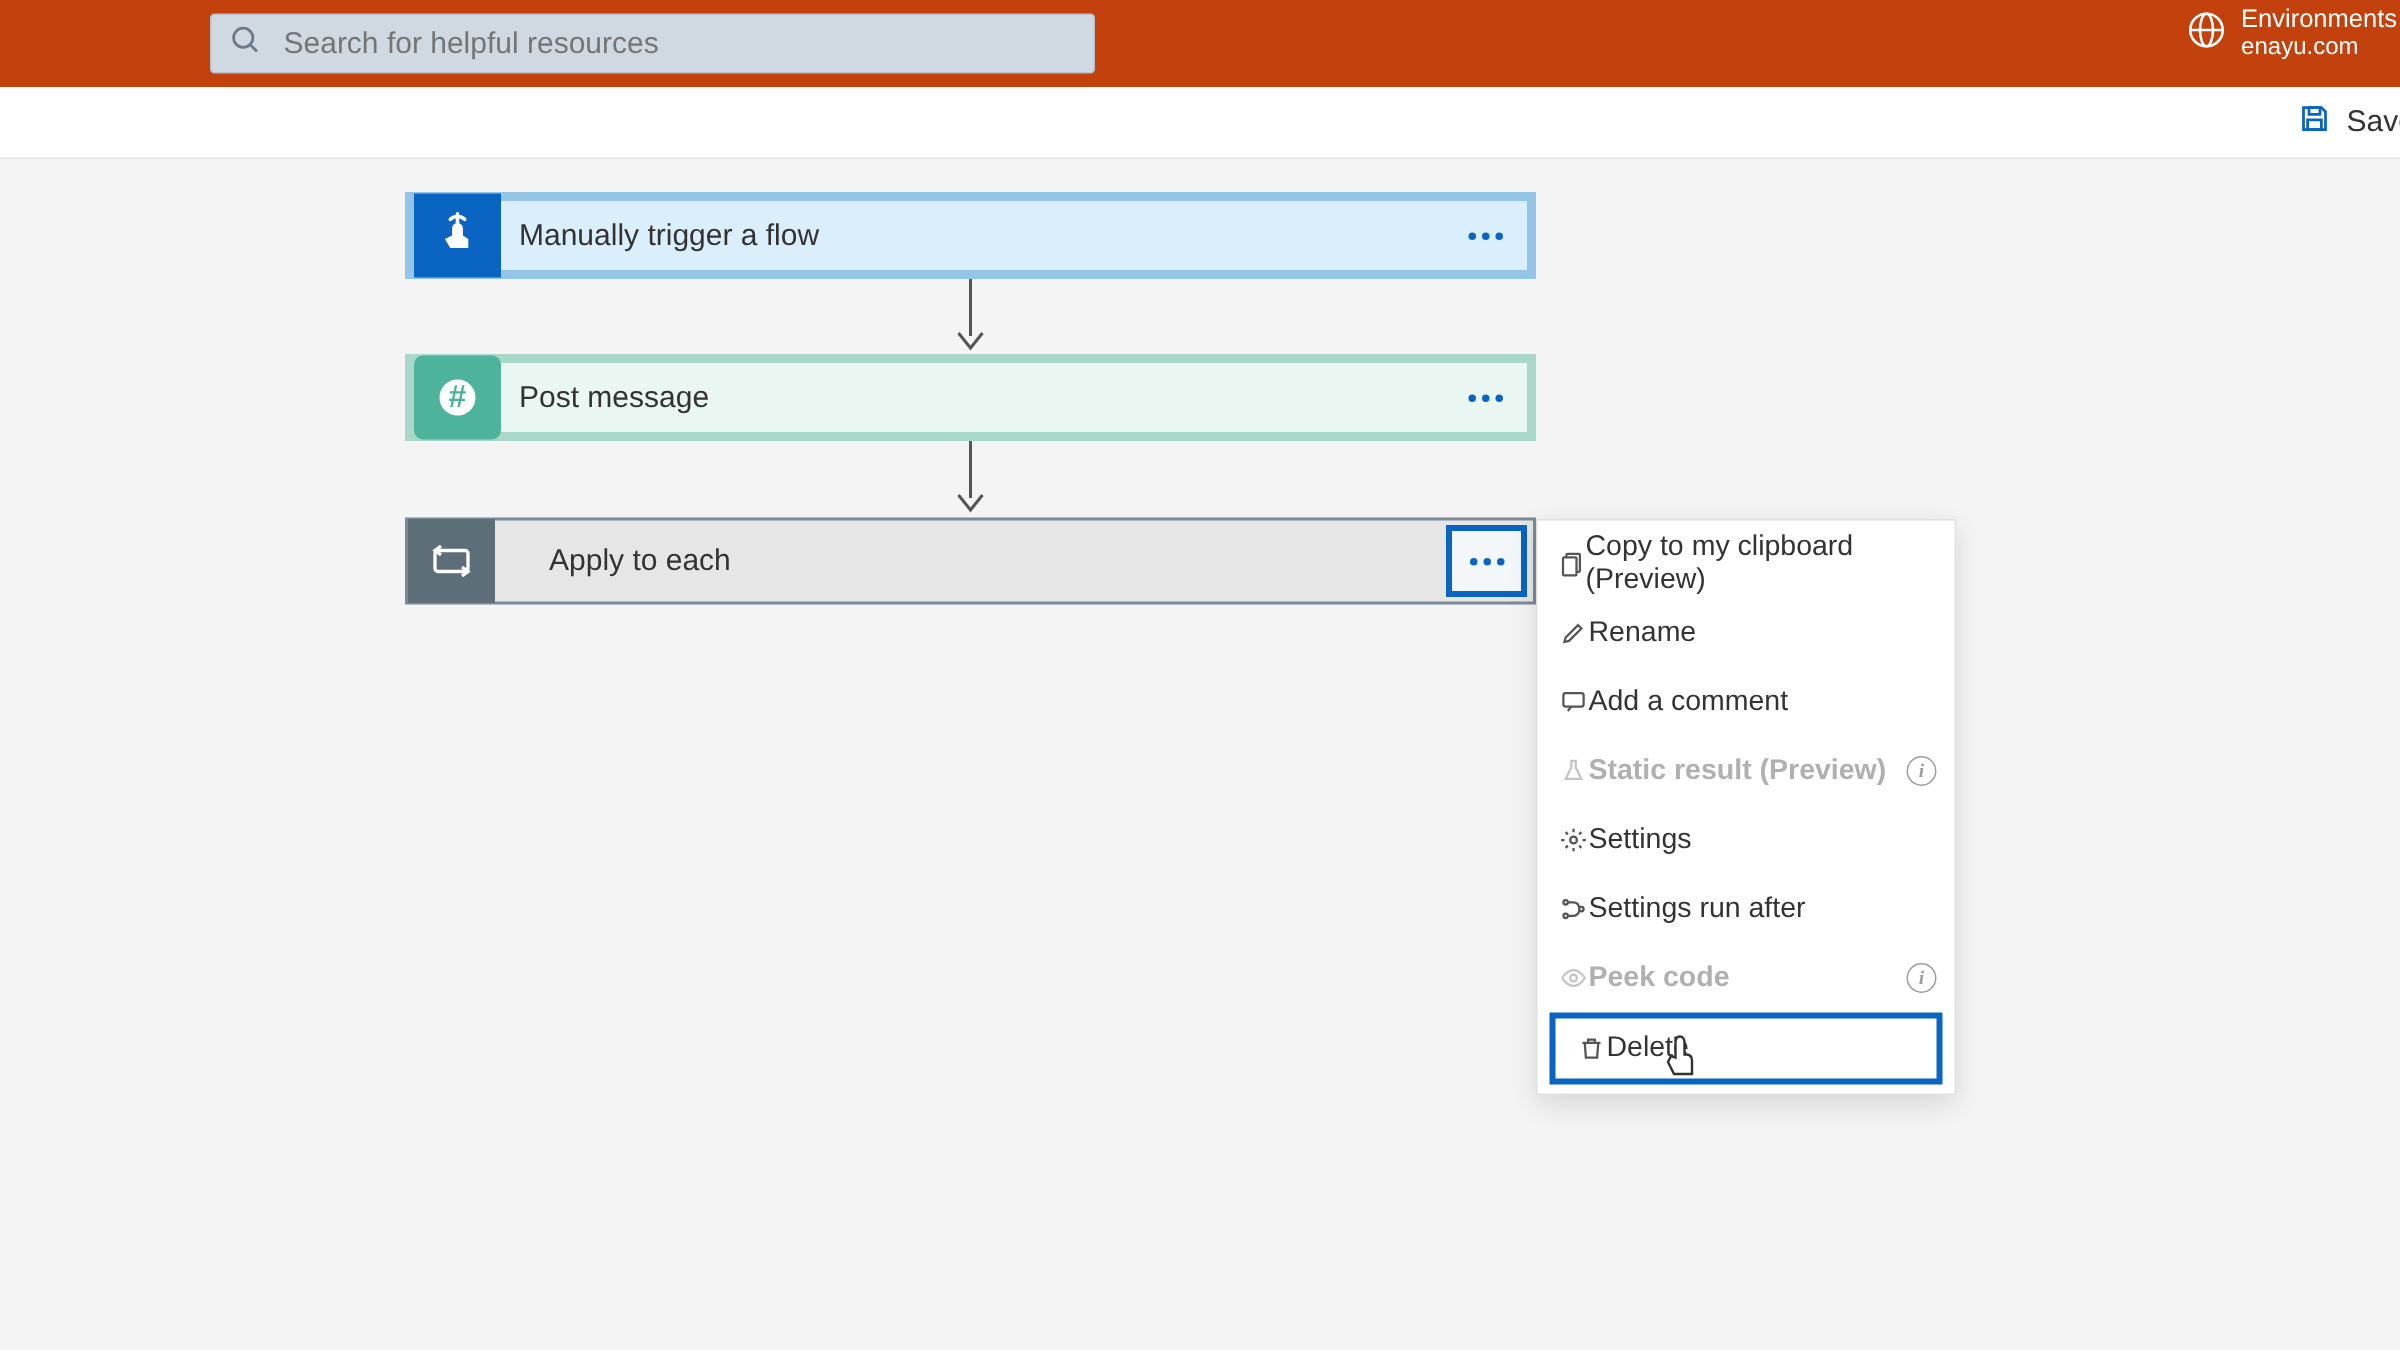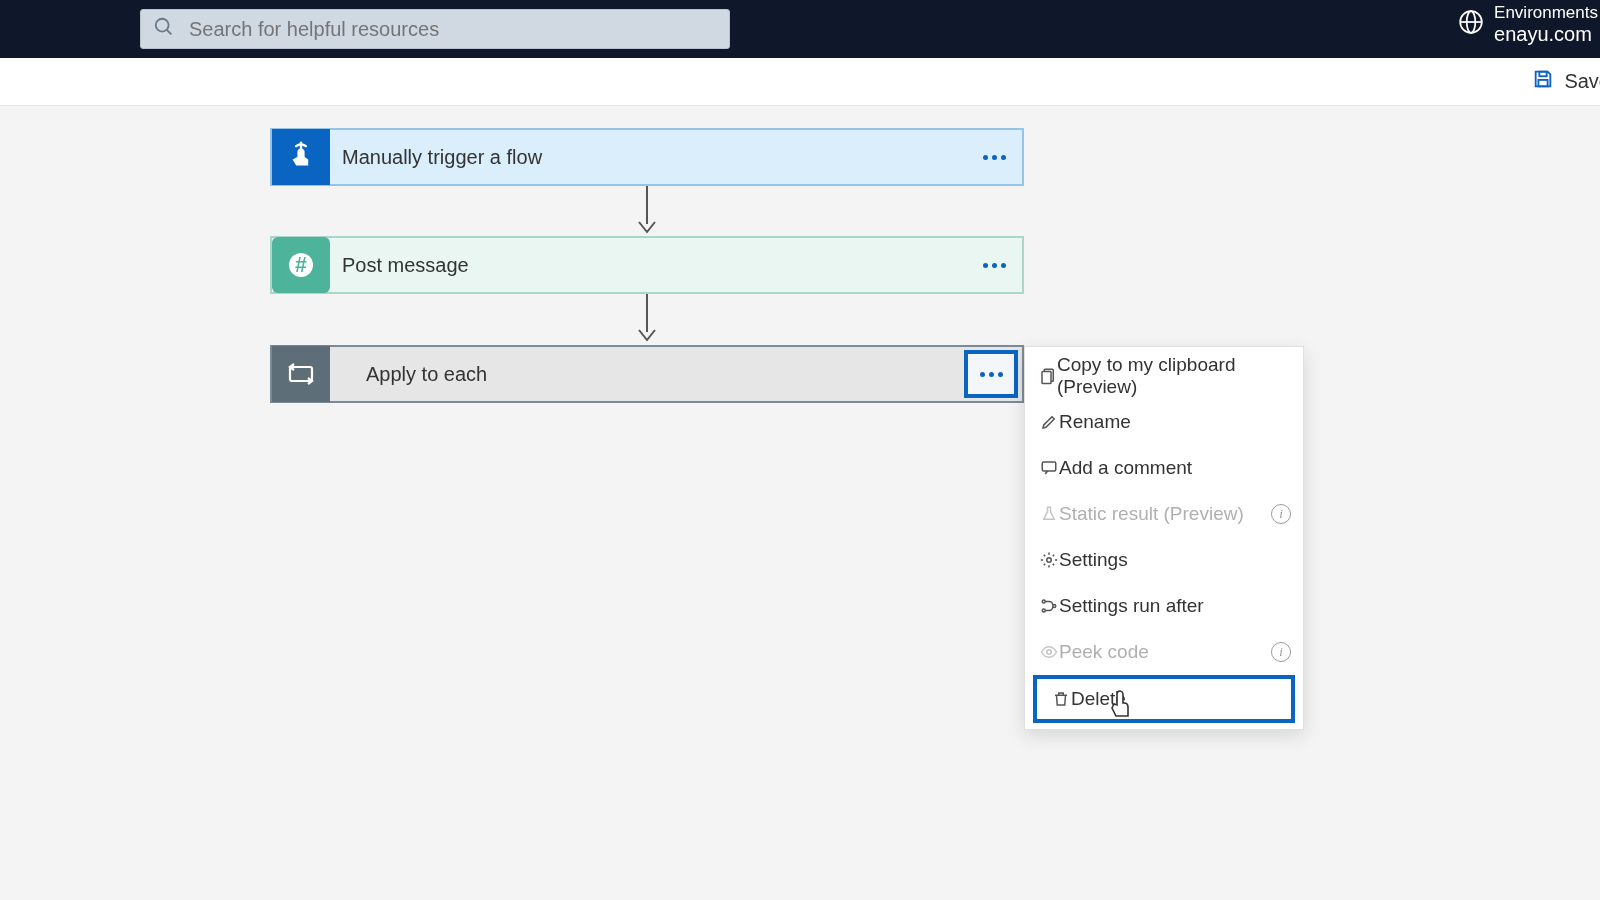--- a/index.html
+++ b/index.html
@@ -1,20 +1,20 @@
 <!DOCTYPE html>
 <html><head>
 <meta charset="utf-8">
 <style>
   * { box-sizing: border-box; margin: 0; padding: 0; font-family: "Segoe UI", Arial, sans-serif; }
   html, body { width: 1600px; height: 900px; overflow: hidden; background: #f0f0f0; }
 
   
   .header {
-    background: #0f172a;
+    background: #c2410c;
     height: 58px;
     display: flex;
     align-items: center;
     padding: 0 20px 0 140px;
     position: relative;
   }
   .search-box {
     width: 590px;
     height: 40px;
     background: #d0d8e2;
@@ -41,21 +41,21 @@
     color: #fff;
     display: flex;
     align-items: center;
     gap: 10px;
     font-size: 18px;
     line-height: 1.1;
     padding-right: 2px;
   }
   .env-text { text-align: left; }
   .env-text .ln1 { font-size: 17px; font-weight: 400; }
-  .env-text .ln2 { font-size: 20px; }
+  .env-text .ln2 { font-size: 16px; }
 
   
   .toolbar {
     height: 48px;
     background: #fff;
     border-bottom: 1px solid #e5e5e5;
     display: flex;
     align-items: center;
     justify-content: flex-end;
     padding-right: 0;
@@ -79,21 +79,21 @@
     background: #f4f4f4;
   }
 
   .step {
     position: absolute;
     left: 270px;
     width: 754px;
     height: 58px;
     display: flex;
     align-items: center;
-    border: 2px solid #c2410c;
+    border: 6px solid #c2410c;
     background: #fff;
     font-size: 20px;
     color: #333;
   }
   .step .icon {
     width: 58px;
     height: 56px;
     display: flex;
     align-items: center;
     justify-content: center;
@@ -155,21 +155,21 @@
     color: #333;
   }
   .menu-item {
     display: flex;
     align-items: center;
     height: 46px;
     padding: 0 14px;
     cursor: pointer;
     position: relative;
   }
-  .menu-item.disabled { color: #b0b0b0; cursor: default; }
+  .menu-item.disabled { color: #b0b0b0; cursor: default; font-weight: bold; }
   .menu-item .mi-icon { width: 20px; display: flex; justify-content: center; color: #555; }
   .menu-item.disabled .mi-icon { color: #c5c5c5; }
   .menu-item .info {
     position: absolute;
     right: 12px;
     width: 20px; height: 20px;
     border: 1.5px solid #9c9c9c;
     border-radius: 50%;
     display: flex; align-items: center; justify-content: center;
     font-size: 13px; color: #9c9c9c;

